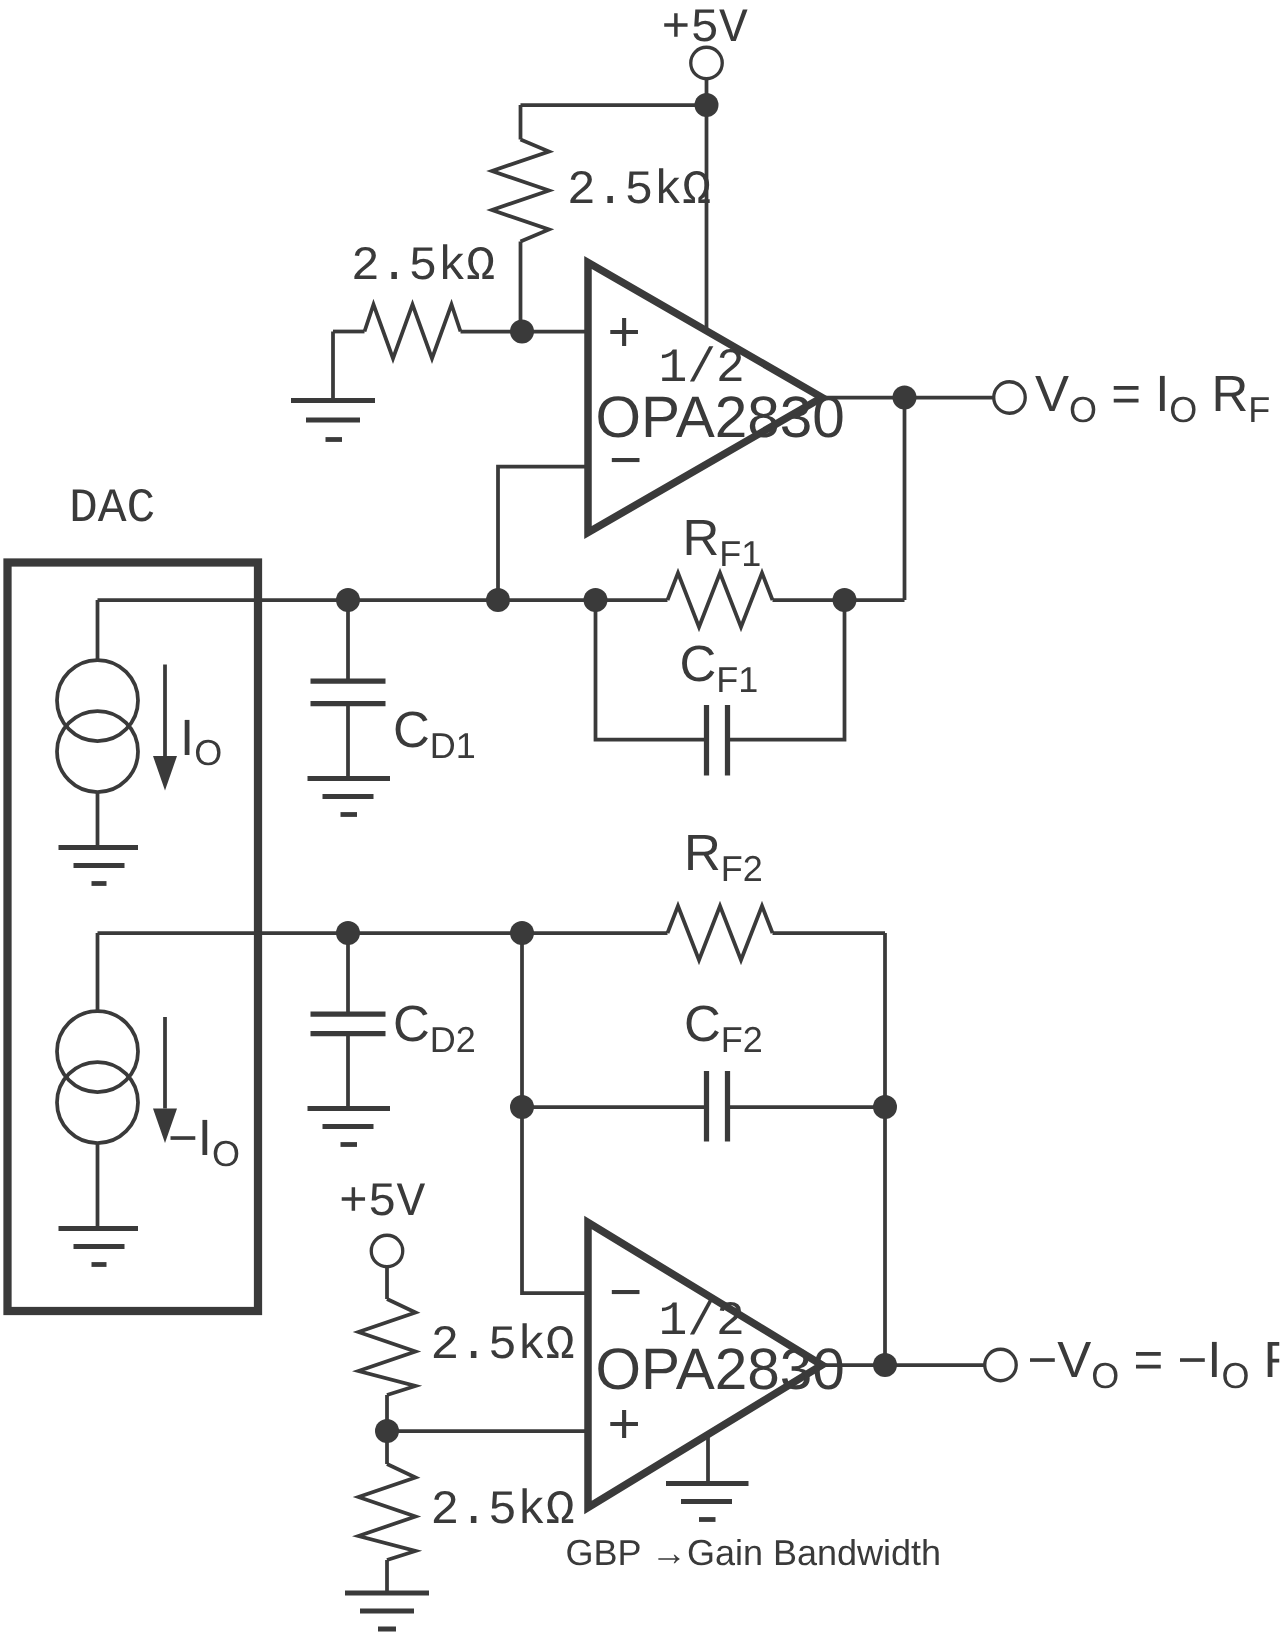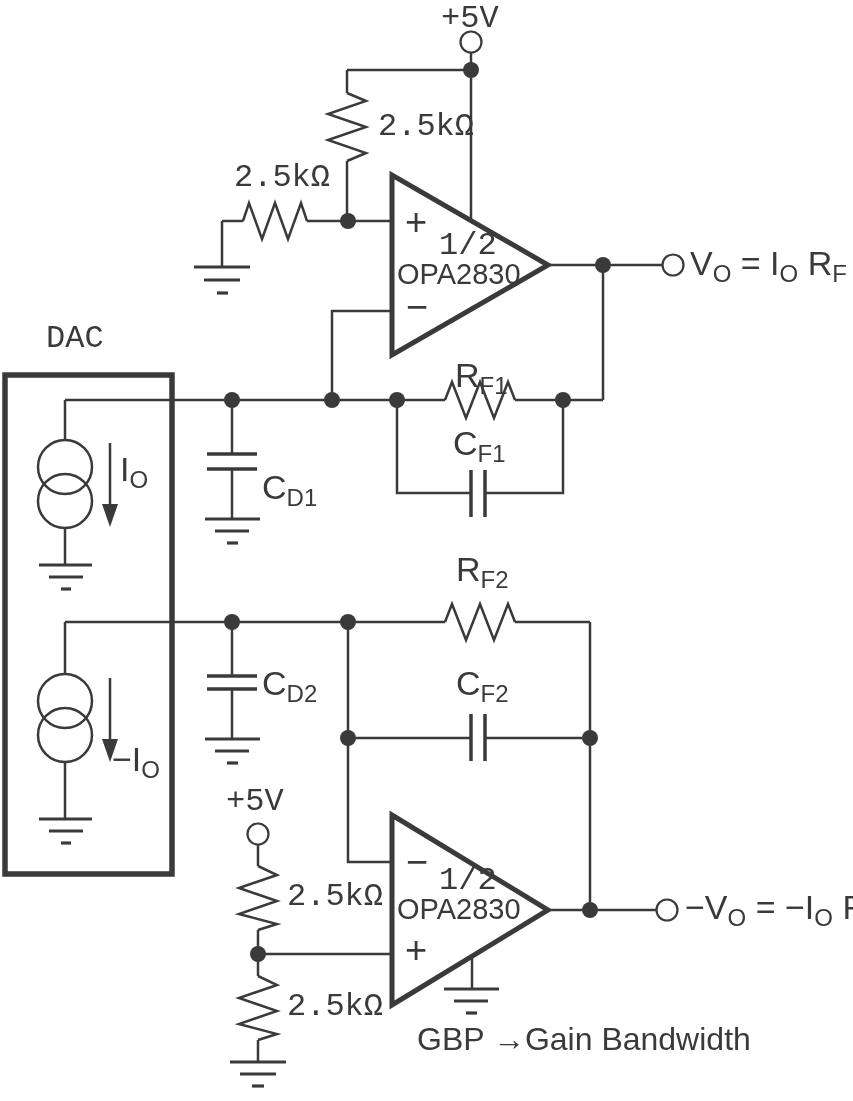--- a/index.html
+++ b/index.html
@@ -4,24 +4,24 @@
 <style>
   html,body{margin:0;padding:0;background:#ffffff;}
   .canvas{
     position:relative;width:853px;height:1101px;background:#ffffff;
     font-family:"Liberation Sans",sans-serif;color:#3a3a3a;overflow:hidden;
   }
   .canvas svg{position:absolute;left:0;top:0;}
   .lbl{position:absolute;white-space:nowrap;line-height:1.05;color:#3a3a3a;}
   .t{font-size:32px;font-family:Liberation Mono, monospace;}
   .clabel{font-size:34px;}
-  .optext{font-size:29px;}
+  .optext{font-size:39px;}
   .sign{font-size:38px;line-height:38px;}
   .lbl sub{font-size:24px;line-height:0;position:relative;top:7px;vertical-align:baseline;}
-  .note{font-size:32px;margin-left:40px;}
+  .note{font-size:24px;}
 </style>
 </head>
 <body>
 
 <div class="canvas">
 
   <svg width="853" height="1101" viewBox="0 0 853 1101">
     <g fill="none" stroke="#3a3a3a" stroke-width="2.5">
 
       <g>
@@ -195,25 +195,25 @@
 
   <div class="lbl sign" style="left:405px;top:203px">+</div>
   <div class="lbl t" style="left:439px;top:229px">1/2</div>
   <div class="lbl optext" style="left:397px;top:259px">OPA2830</div>
   <div class="lbl sign" style="left:406px;top:288px">−</div>
 
   <div class="lbl clabel" style="left:690px;top:246px"><span>V</span><sub>O</sub><span> = I</span><sub>O</sub><span> R</span><sub>F</sub></div>
 
   <div class="lbl t" style="left:46px;top:322px">DAC</div>
 
-  <div class="lbl clabel" style="left:120px;top:452px"><span>I</span><sub>O</sub></div>
+  <div class="lbl clabel" style="left:120px;top:475px"><span>I</span><sub>O</sub></div>
   <div class="lbl clabel" style="left:112px;top:742px"><span>−I</span><sub>O</sub></div>
 
   <div class="lbl clabel" style="left:262px;top:470px"><span>C</span><sub>D1</sub></div>
-  <div class="lbl clabel" style="left:455px;top:358px"><span>R</span><sub>F1</sub></div>
+  <div class="lbl clabel" style="left:455px;top:342px"><span>R</span><sub>F1</sub></div>
   <div class="lbl clabel" style="left:453px;top:426px"><span>C</span><sub>F1</sub></div>
 
   <div class="lbl clabel" style="left:456px;top:552px"><span>R</span><sub>F2</sub></div>
   <div class="lbl clabel" style="left:456px;top:666px"><span>C</span><sub>F2</sub></div>
   <div class="lbl clabel" style="left:262px;top:666px"><span>C</span><sub>D2</sub></div>
 
   <div class="lbl t" style="left:226px;top:785px">+5V</div>
   <div class="lbl t" style="left:287px;top:880px">2.5kΩ</div>
   <div class="lbl t" style="left:287px;top:990px">2.5kΩ</div>
 

